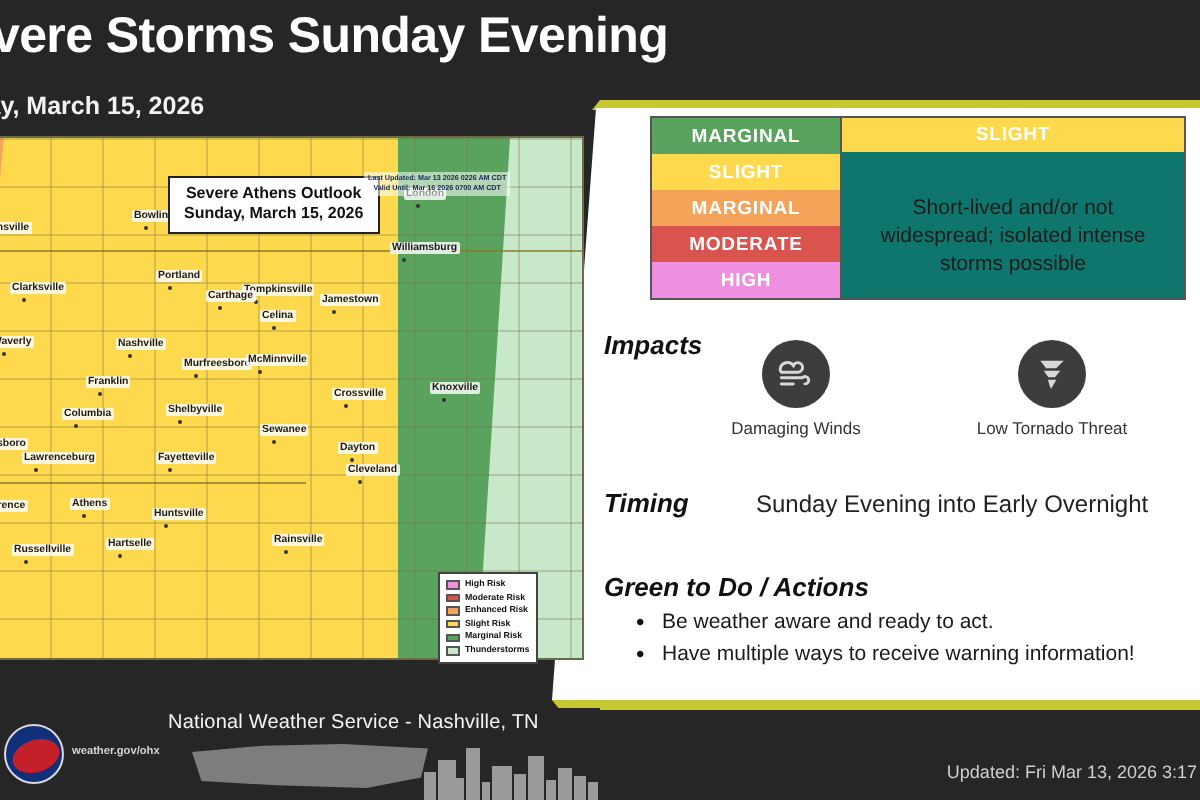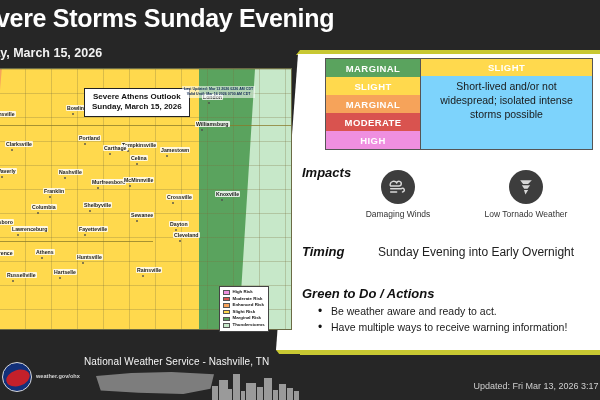--- a/index.html
+++ b/index.html
@@ -47,38 +47,38 @@
     background: #c8c832;
     clip-path: polygon(0 0, 330px 0, 330px 5px, 4px 5px);
   }
 
   
   #risk-wrap {
     position: absolute; left: 325px; top: 58px;
     width: 268px; height: 92px;
     display: flex;
     border: 1.5px solid #555;
-    background: #7dd3fc;
+    background: #0f766e;
   }
   #risk-ladder { width: 94px; display: flex; flex-direction: column; }
   .risk-row {
     flex: 1; display: flex; align-items: center; justify-content: center;
     font-size: 9.5px; font-weight: bold; color: #ffffff;
     letter-spacing: 0.4px;
   }
   #risk-detail {
     flex: 1; border-left: 1.5px solid #555;
     display: flex; flex-direction: column;
   }
   #risk-detail-head {
     height: 17px; display: flex; align-items: center; justify-content: center;
     font-size: 9.5px; font-weight: bold; color: #ffffff; letter-spacing: 0.4px;
   }
   #risk-detail-body {
-    flex: 1; padding: 3px 6px 2px 6px;
+    flex: 1; padding: 21px 6px 2px 6px;
     font-size: 10.5px; color: #1a1a1a; line-height: 1.35; text-align: center;
   }
 
   
   .sec-label {
     position: absolute; font-size: 13px; font-weight: bold; color: #111; font-style: italic;
   }
   #impacts-label { left: 302px; top: 165px; }
   #timing-label  { left: 302px; top: 244px; }
   #actions-label { left: 302px; top: 286px; }
@@ -268,21 +268,21 @@
         </svg>
       </div>
       <div class="impact-cap">Damaging Winds</div>
     </div>
     <div class="impact">
       <div class="impact-circle">
         <svg width="20" height="20" viewBox="0 0 24 24">
           <path d="M5 4h14l-4.5 4.5h-6zM7 10h10l-3.2 4h-4zM9.6 15.5h5l-2 3.4-1.2 2.1-1-2.6z" fill="#d8d8d8"></path>
         </svg>
       </div>
-      <div class="impact-cap">Low Tornado Weather</div>
+      <div class="impact-cap">Low Tornado Threat</div>
     </div>
   </div>
 
   <div class="sec-label" id="timing-label">Timing</div>
   <div id="timing-text">Sunday Evening into Early Overnight</div>
 
   <div class="sec-label" id="actions-label">Green to Do / Actions</div>
   <div id="actions-list">
     <div class="action-item">Be weather aware and ready to act.</div>
     <div class="action-item">Have multiple ways to receive warning information!</div>

